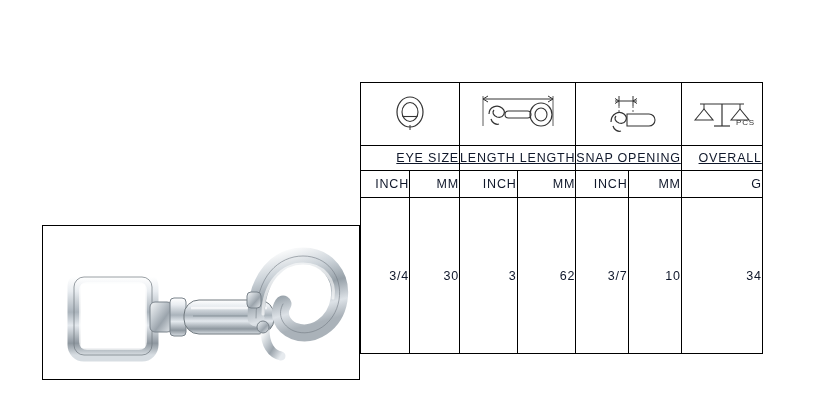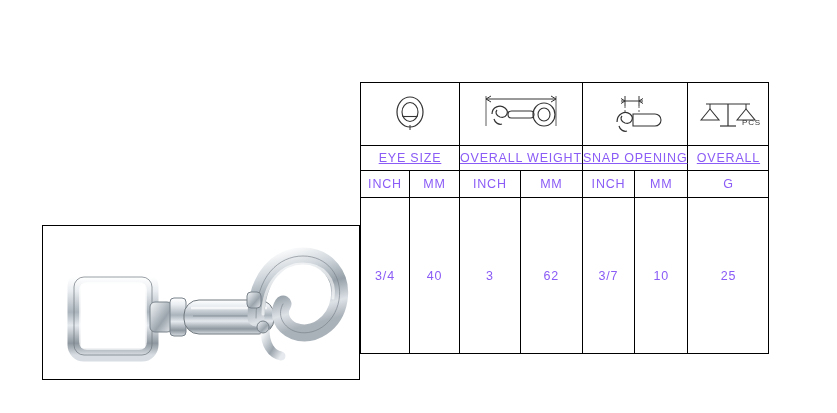--- a/index.html
+++ b/index.html
@@ -40,27 +40,27 @@
   #spec-table {
     position: absolute;
     left: 360px;
     top: 82px;
     border-collapse: collapse;
     table-layout: fixed;
   }
   #spec-table td, #spec-table th {
     border: 1px solid #000000;
     padding: 0;
-    text-align: center;
+    text-align: right;
     vertical-align: middle;
     font-weight: normal;
     font-size: 12.5px;
     letter-spacing: 0.8px;
     font-family: "Liberation Sans", sans-serif;
-    color: #8b5cf6;
+    color: #0f172a;
   }
 
   .icon-cell { height: 62px; }
   .name-cell { height: 24px; font-size: 12px; letter-spacing: 1px; white-space: nowrap; text-decoration: underline; }
   .unit-cell { height: 26px; font-size: 12px; letter-spacing: 1px; margin-left: 8px; }
   .value-cell { height: 155px; font-size: 14px; letter-spacing: 0.5px; }
 
   .col-inch { width: 48px; }
   .col-mm   { width: 49px; }
   .col-g    { width: 80px; }
@@ -196,38 +196,38 @@
             <path d="M5 28 L14 17 L23 28 Z" fill="none" stroke="#333" stroke-width="1.1"></path>
             <path d="M41 28 L50 17 L59 28 Z" fill="none" stroke="#333" stroke-width="1.1"></path>
             <text x="46" y="33" font-family="Liberation Sans, sans-serif" font-size="8" fill="#333">PCS</text>
           </svg>
         </div>
       </td>
     </tr>
 
     <tr>
       <td class="name-cell" colspan="2">EYE SIZE</td>
-      <td class="name-cell" colspan="2">OVERALL  WEIGHT</td>
+      <td class="name-cell" colspan="2">LENGTH  LENGTH</td>
       <td class="name-cell" colspan="2">SNAP OPENING</td>
       <td class="name-cell col-g">OVERALL</td>
     </tr>
 
     <tr>
       <td class="unit-cell col-inch">INCH</td>
       <td class="unit-cell col-mm">MM</td>
       <td class="unit-cell col-inch">INCH</td>
       <td class="unit-cell col-mm">MM</td>
       <td class="unit-cell col-inch">INCH</td>
       <td class="unit-cell col-mm">MM</td>
       <td class="unit-cell col-g">G</td>
     </tr>
 
     <tr>
       <td class="value-cell col-inch">3/4</td>
-      <td class="value-cell col-mm">40</td>
+      <td class="value-cell col-mm">30</td>
       <td class="value-cell col-inch">3</td>
       <td class="value-cell col-mm">62</td>
       <td class="value-cell col-inch">3/7</td>
       <td class="value-cell col-mm">10</td>
-      <td class="value-cell col-g">25</td>
+      <td class="value-cell col-g">34</td>
     </tr>
   </tbody>
 </table>
 
 </body></html>

